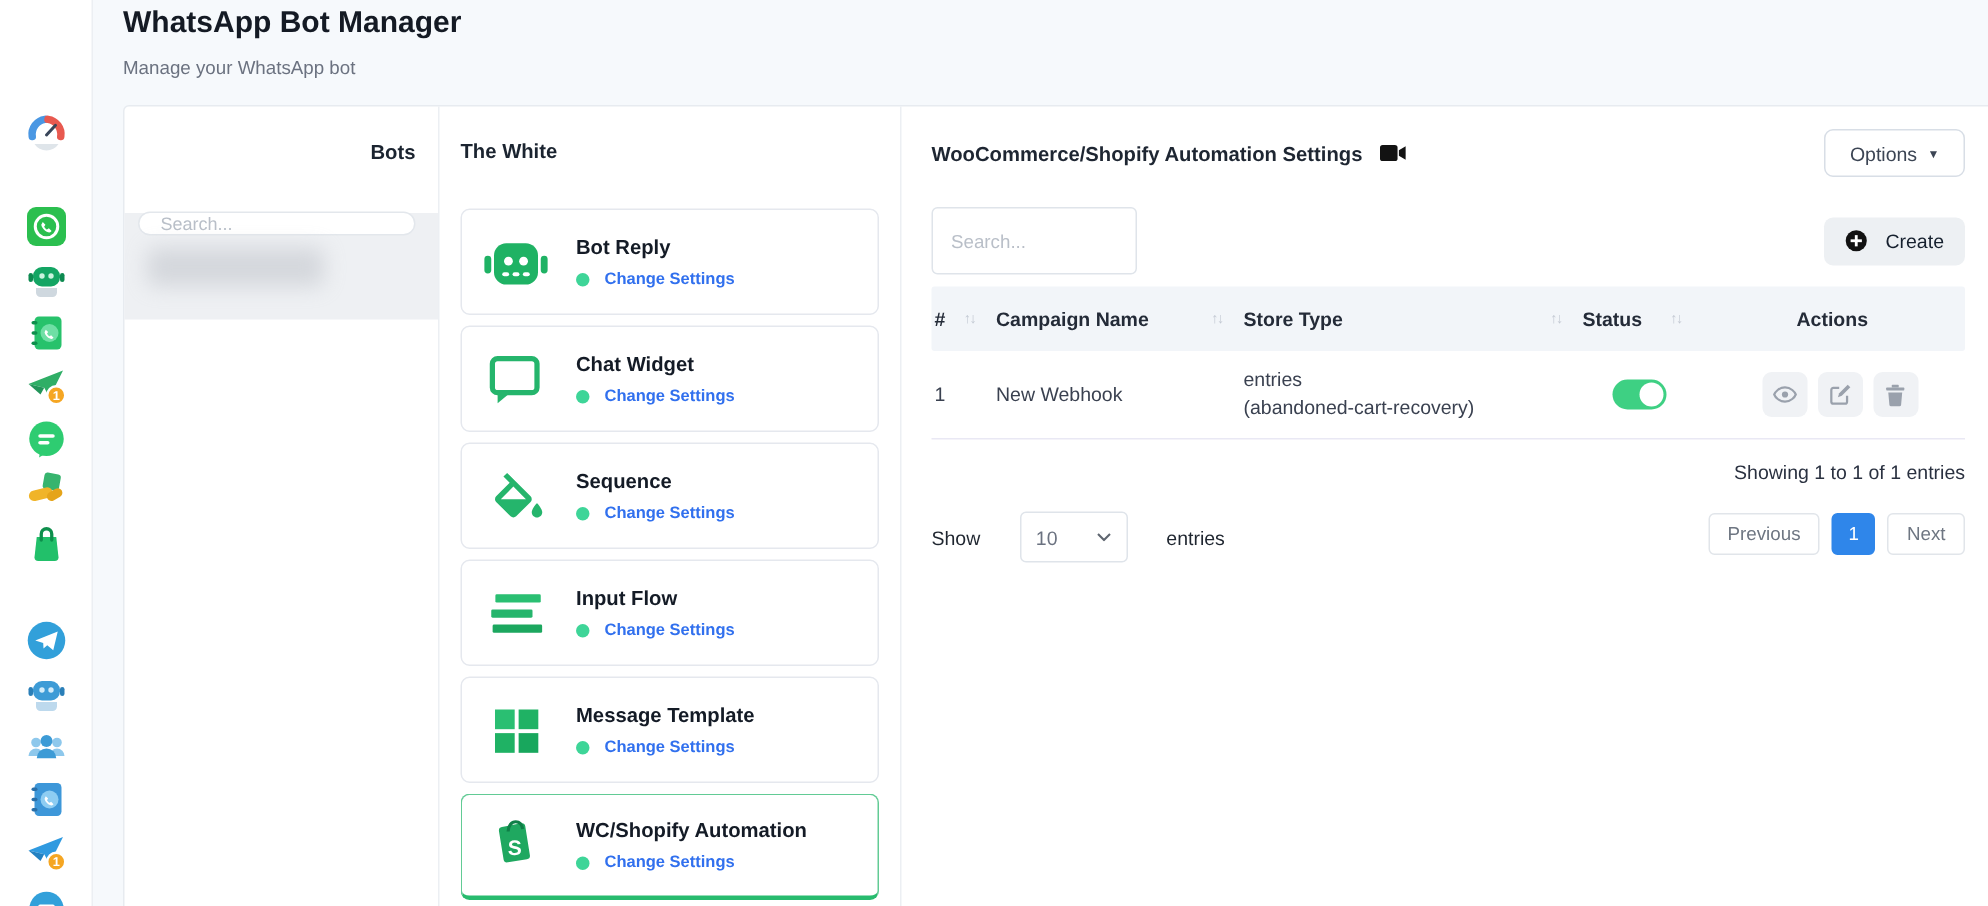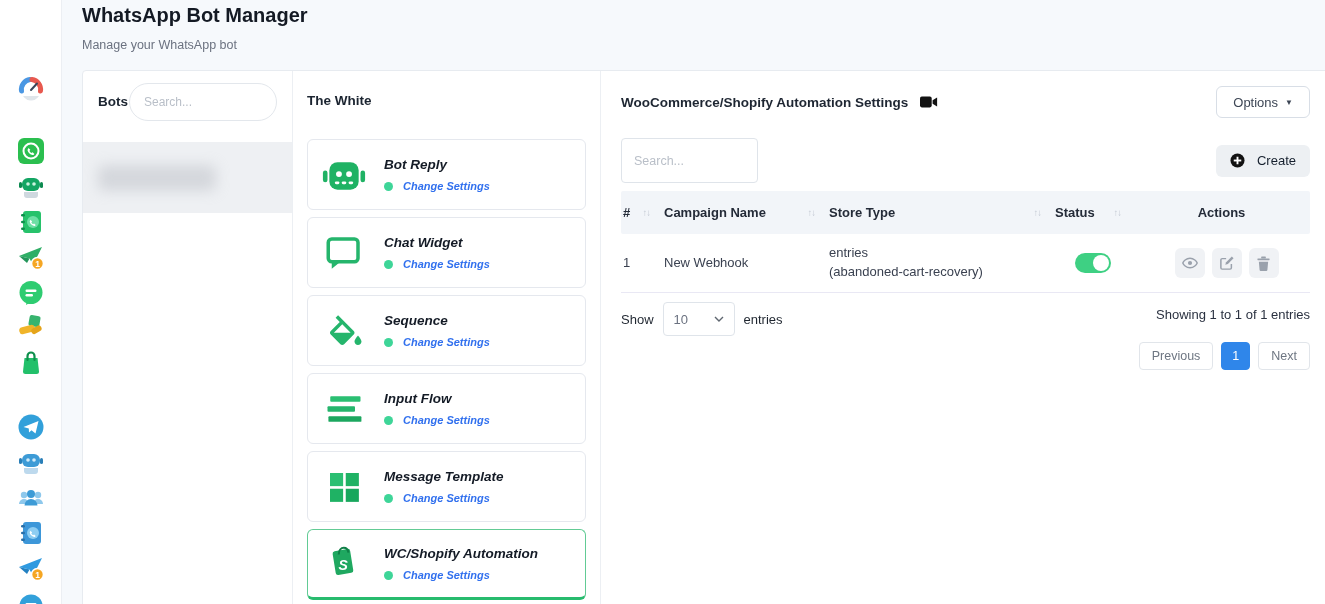--- a/index.html
+++ b/index.html
@@ -5,30 +5,30 @@
   * { margin:0; padding:0; box-sizing:border-box; }
   html,body { width:1325px; height:604px; overflow:hidden; background:#f6f9fc; font-family:"Liberation Sans",sans-serif; }
   .sidebar { position:absolute; left:0; top:0; width:62px; height:604px; background:#fff; border-right:1px solid #eceff3; z-index:2; }
   .sicon { position:absolute; left:50%; transform:translateX(-50%); width:28px; height:28px; }
   .content { position:absolute; left:62px; top:0; right:0; height:604px; }
   .page-title { position:absolute; left:20px; top:4px; font-size:20px; font-weight:bold; color:#141a24; }
   .page-sub { position:absolute; left:20px; top:38px; font-size:12.5px; color:#6b7280; }
   .card { position:absolute; left:20px; top:70px; right:-10px; height:560px; background:#fff; border:1px solid #e7ebf0; border-radius:4px; display:flex; }
   
   .col-bots { width:210px; border-right:1px solid #eceff3; flex:none; }
-  .bots-head { height:71px; display:flex; align-items:flex-start; padding:12px 15px 0; gap:1px; }
+  .bots-head { height:71px; display:flex; align-items:flex-end; padding:12px 15px 0; gap:20px;flex-direction:column; }
   .bots-label { font-size:13.5px; font-weight:bold; color:#1b2430; line-height:38px; }
   .bots-search { flex:1; height:38px; min-width:0; border:1px solid #e3e7ec; border-radius:19px; padding:0 14px; font-size:12px; color:#444; outline:none; font-family:inherit; }
   .bots-search::placeholder { color:#b9bfc8; }
   .bot-item { height:71px; background:#eef0f3; padding-top:23px; }
   .bot-blur { width:118px; height:26px; margin-left:15px; background:#aeb2ba; opacity:.4; border-radius:4px; filter:blur(7px); }
   
   .col-white { width:308px; border-right:1px solid #eceff3; padding:22px 14px 0 14px; flex:none; }
   .white-title { font-size:13.5px; font-weight:bold; color:#1b2430; margin-bottom:31px; }
-  .feat-card { height:71px; border:1px solid #e5e8ee; border-radius:6px; margin-bottom:7px; display:flex; align-items:center; padding-left:13px; gap:17px; background:#fff;font-style:italic; }
+  .feat-card { height:71px; border:1px solid #e5e8ee; border-radius:6px; margin-bottom:7px; display:flex; align-items:center; padding-left:13px; gap:17px; background:#fff; }
   .feat-card.active { border:1px solid #62cb95; border-bottom:3px solid #28bb6e; }
   .feat-icon { width:46px; height:46px; display:flex; align-items:center; justify-content:center; flex:none; }
   .feat-title { font-size:13.5px; font-weight:bold; color:#141b26; }
   .feat-link-row { display:flex; align-items:center; gap:10px; margin-top:8px; }
   .feat-dot { width:9px; height:9px; border-radius:50%; background:#3ed598; }
   .feat-link { font-size:11px; font-weight:bold; color:#3170ee; text-decoration:none; }
   
   .col-main { flex:1; padding:15px 24px 0 20px; position:relative; }
   .main-head { display:flex; align-items:center; justify-content:space-between; }
   .main-title-wrap { display:flex; align-items:center; gap:12px; }
@@ -48,21 +48,21 @@
   .th.center { justify-content:center; padding:0; }
   .tbody-row { min-height:59px; border-bottom:1px solid #e9e8f4; }
   .td { font-size:13px; color:#3a4150; padding-left:2px; line-height:1.45; }
   .td.center { display:flex; justify-content:center; padding:0; }
   .toggle { width:36px; height:20px; border-radius:10px; background:#3ed083; position:relative; cursor:pointer; }
   .toggle .knob { position:absolute; right:2px; top:2px; width:16px; height:16px; border-radius:50%; background:#fff; }
   .actions { display:flex; gap:7px; position:relative; left:5px; }
   .act-btn { width:30px; height:30px; background:#f0f2f5; border:none; border-radius:6px; display:flex; align-items:center; justify-content:center; cursor:pointer; }
   
   .tbl-footer { display:flex; justify-content:space-between; margin-top:9px; align-items:flex-start; }
-  .show-wrap { display:flex; align-items:center; gap:9px; }
+  .show-wrap { display:flex; align-items:center; gap:26px;margin-top:39px; }
   .show-label, .entries-label { font-size:13px; color:#1f2630; }
   .page-select { width:72px; height:34px; border:1px solid #dfe4ea; border-radius:4px; display:flex; align-items:center; justify-content:space-between; padding:0 10px; font-size:13px; color:#6b7280; cursor:pointer; }
   .right-footer { display:flex; flex-direction:column; align-items:flex-end; }
   .summary { font-size:13px; color:#2a3140; margin-top:5px; }
   .pagination { display:flex; gap:8px; margin-top:20px;padding-left:20px; }
   .pg-btn { height:28px; border:1px solid #e1e5ea; background:#fff; border-radius:4px; font-size:12.5px; color:#6e7682; padding:0 12px; display:flex; align-items:center; font-family:inherit; cursor:pointer; }
   .pg-btn.active { background:#2f86ea; border-color:#2f86ea; color:#fff; padding:0 10px; }
 </style>
 </head>
 <body>

